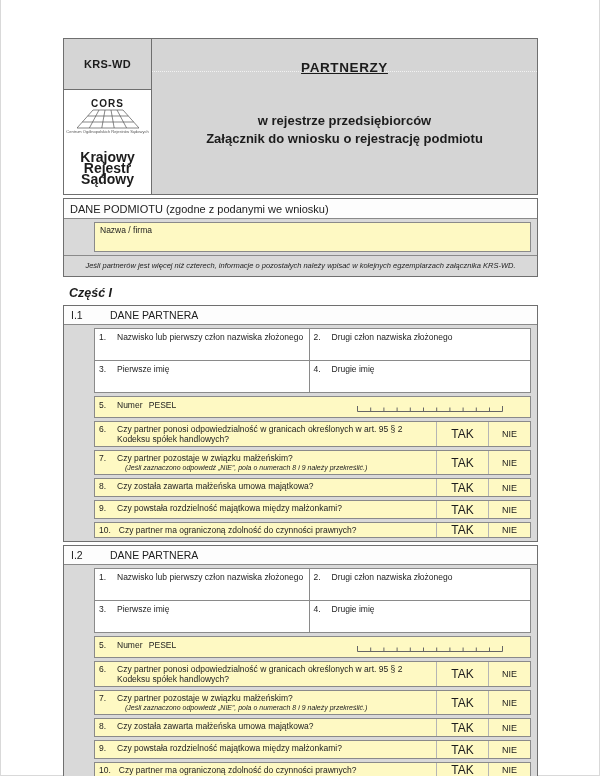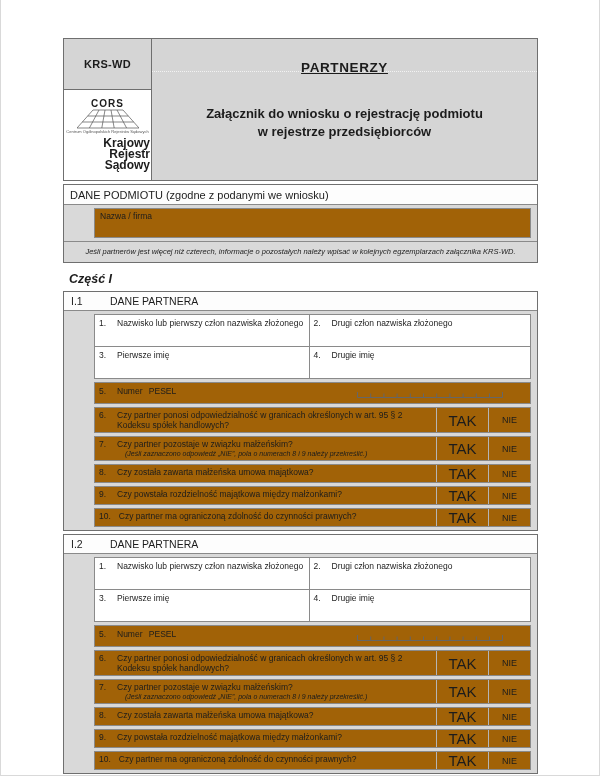--- a/index.html
+++ b/index.html
@@ -32,40 +32,40 @@
     font-weight: bold; font-size: 11px; letter-spacing: 0.3px;
   }
   .logo-cell {
     flex: 1; background: #ffffff;
     display: flex; flex-direction: column; align-items: center; justify-content: center;
     padding: 9px 1px;
   }
   .cors-text { font-weight: bold; font-size: 10px; letter-spacing: 1px; line-height: 10px; }
   .mesh svg { display: block; }
   .org-small { font-size: 4px; color: #555; line-height: 5px; white-space: nowrap; overflow: hidden; max-width: 84px; }
-  .registry { font-weight: bold; font-size: 12px; line-height: 11px; text-align: right; margin-top: 4px; }
+  .registry { font-weight: bold; font-size: 14px; line-height: 11px; text-align: center; margin-top: 18px; }
   .hdr-right { display: flex; flex-direction: column; background: #d5d5d5; }
   .title-row {
     height: 33px; display: flex; align-items: center; justify-content: center;
     border-bottom: 1px dotted #f2f2f2;
   }
   .title-text { font-weight: bold; font-size: 13.5px; text-decoration: underline; letter-spacing: 0.6px; margin-top: 24px; }
   .subtitle-row {
     flex: 1; display: flex; flex-direction: column; align-items: center; justify-content: center;
     font-weight: bold; font-size: 13px; line-height: 18px; text-align: center; padding-bottom: 6px;
   }
 
   
   .sect { border: 1px solid #6f6f6f; background: #d9d9d9; margin-top: 3px; }
   .sect-hdr {
     background: #fdfdfd; border-bottom: 1px solid #8a8a8a;
     font-size: 11px; padding: 4px 6px 3px;
   }
   .sect-body { padding: 3px 6px 3px 30px; }
-  .white-box { background: #a16207; border: 1px solid #8a8a8a; }
+  .white-box { background: #fef9c3; border: 1px solid #8a8a8a; }
   .nazwa-box { height: 30px; font-size: 8.5px; padding: 2px 5px; }
   .sect-note {
     border-top: 1px solid #8a8a8a; font-size: 7.5px; font-style: italic;
     text-align: center; padding: 5px 10px 6px; color: #222;
   }
 
   .czesc { font-weight: bold; font-style: italic; font-size: 12.5px; margin: 9px 0 5px 6px; }
 
   
   .part { border: 1px solid #6f6f6f; background: #d9d9d9; margin-bottom: 3px; }
@@ -81,21 +81,21 @@
   .fcell { background: #ffffff; min-height: 31px; font-size: 8.5px; padding: 3px 4px 2px; display: flex; }
   .fnum { min-width: 10px; margin-right: 8px; }
   .pesel-row { margin-top: 3px; position: relative; height: 22px; font-size: 8.5px; padding: 3px 4px 2px; display: flex; }
   .pesel-label { word-spacing: 4px; }
   .comb { position: absolute; right: 27px; bottom: 3px; }
   .qrow { margin-top: 3px; display: flex; font-size: 8.5px; min-height: 19px; }
   .qrow:last-child { min-height: 15px; }
   .qmain { flex: 1; padding: 2px 3px 2px 4px; border-right: 1px solid #b5b5b5; display: flex; }
   .qtext { line-height: 10px; }
   .qnote { font-size: 7px; font-style: italic; margin: 1px 0 0 8px; line-height: 8px; }
-  .qyes { width: 52px; display: flex; align-items: center; justify-content: center; border-right: 1px solid #b5b5b5; font-size: 15px; }
+  .qyes { width: 52px; display: flex; align-items: center; justify-content: center; border-right: 1px solid #b5b5b5; font-size: 12px; }
   .qno  { width: 41px; display: flex; align-items: center; justify-content: center; font-size: 9px; }
 
   .footer { margin-top: 22px; padding-right: 12px; text-align: right; font-size: 10px; }
   .f-code { margin-right: 15px; }
 </style>
 </head>
 <body>
 
 <div class="page">
 <div class="form-col">
@@ -128,22 +128,22 @@
           <span>Krajowy Rejestr</span><br>
           <span>Sądowy</span>
         </span>
       </div>
     </div>
     <div class="hdr-right">
       <div class="title-row">
         <span class="title-text">PARTNERZY</span>
       </div>
       <div class="subtitle-row">
+        <span>w rejestrze przedsiębiorców</span>
         <span>Załącznik do wniosku o rejestrację podmiotu</span>
-        <span>w rejestrze przedsiębiorców</span>
       </div>
     </div>
   </div>
 
   <div class="sect">
     <div class="sect-hdr">DANE PODMIOTU (zgodne z podanymi we wniosku)</div>
     <div class="sect-body">
       <div class="white-box nazwa-box">
         <span>Nazwa / firma</span>
       </div>

